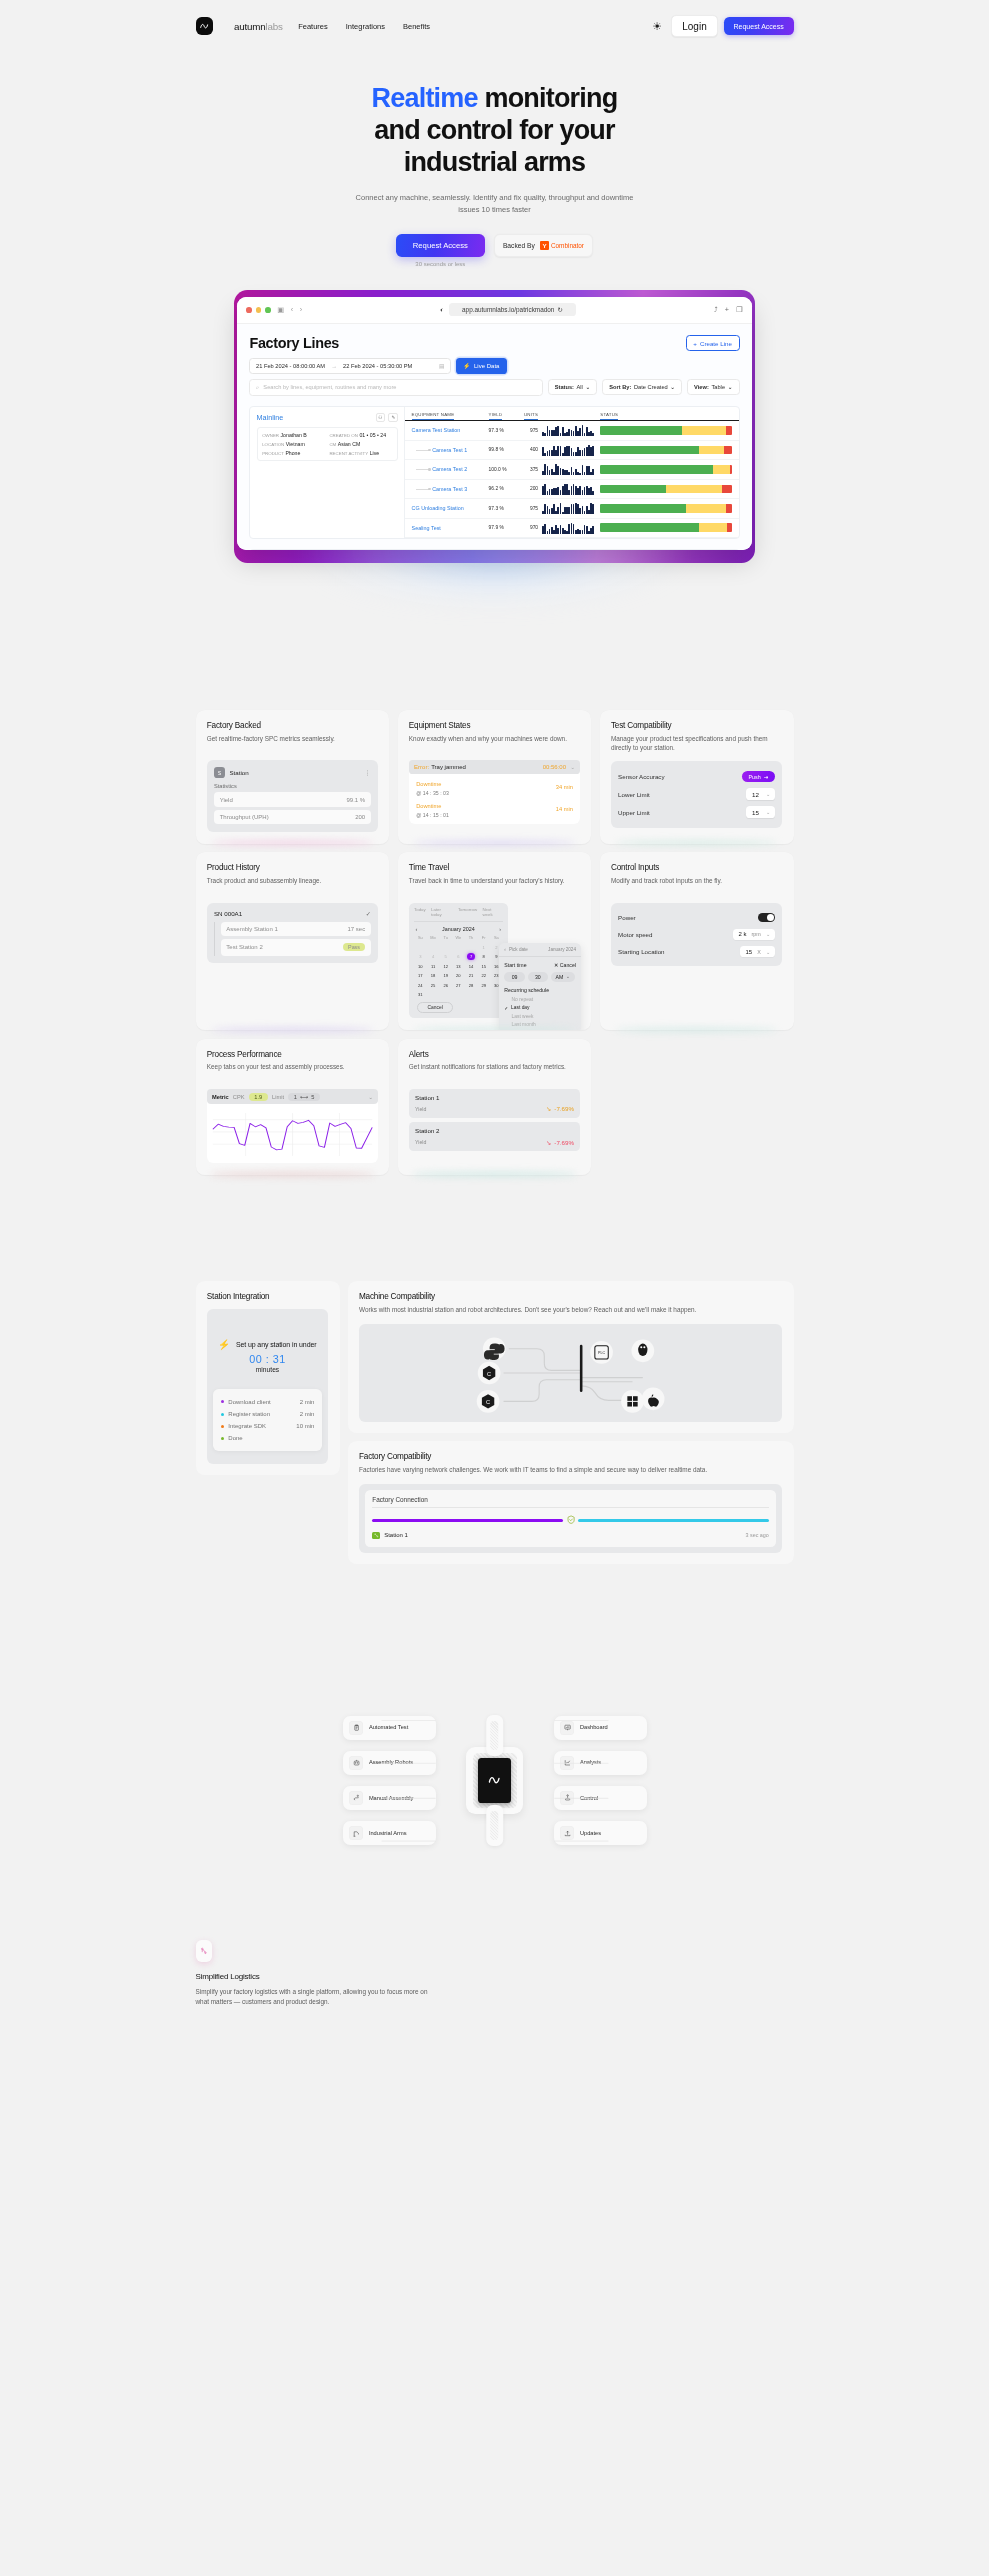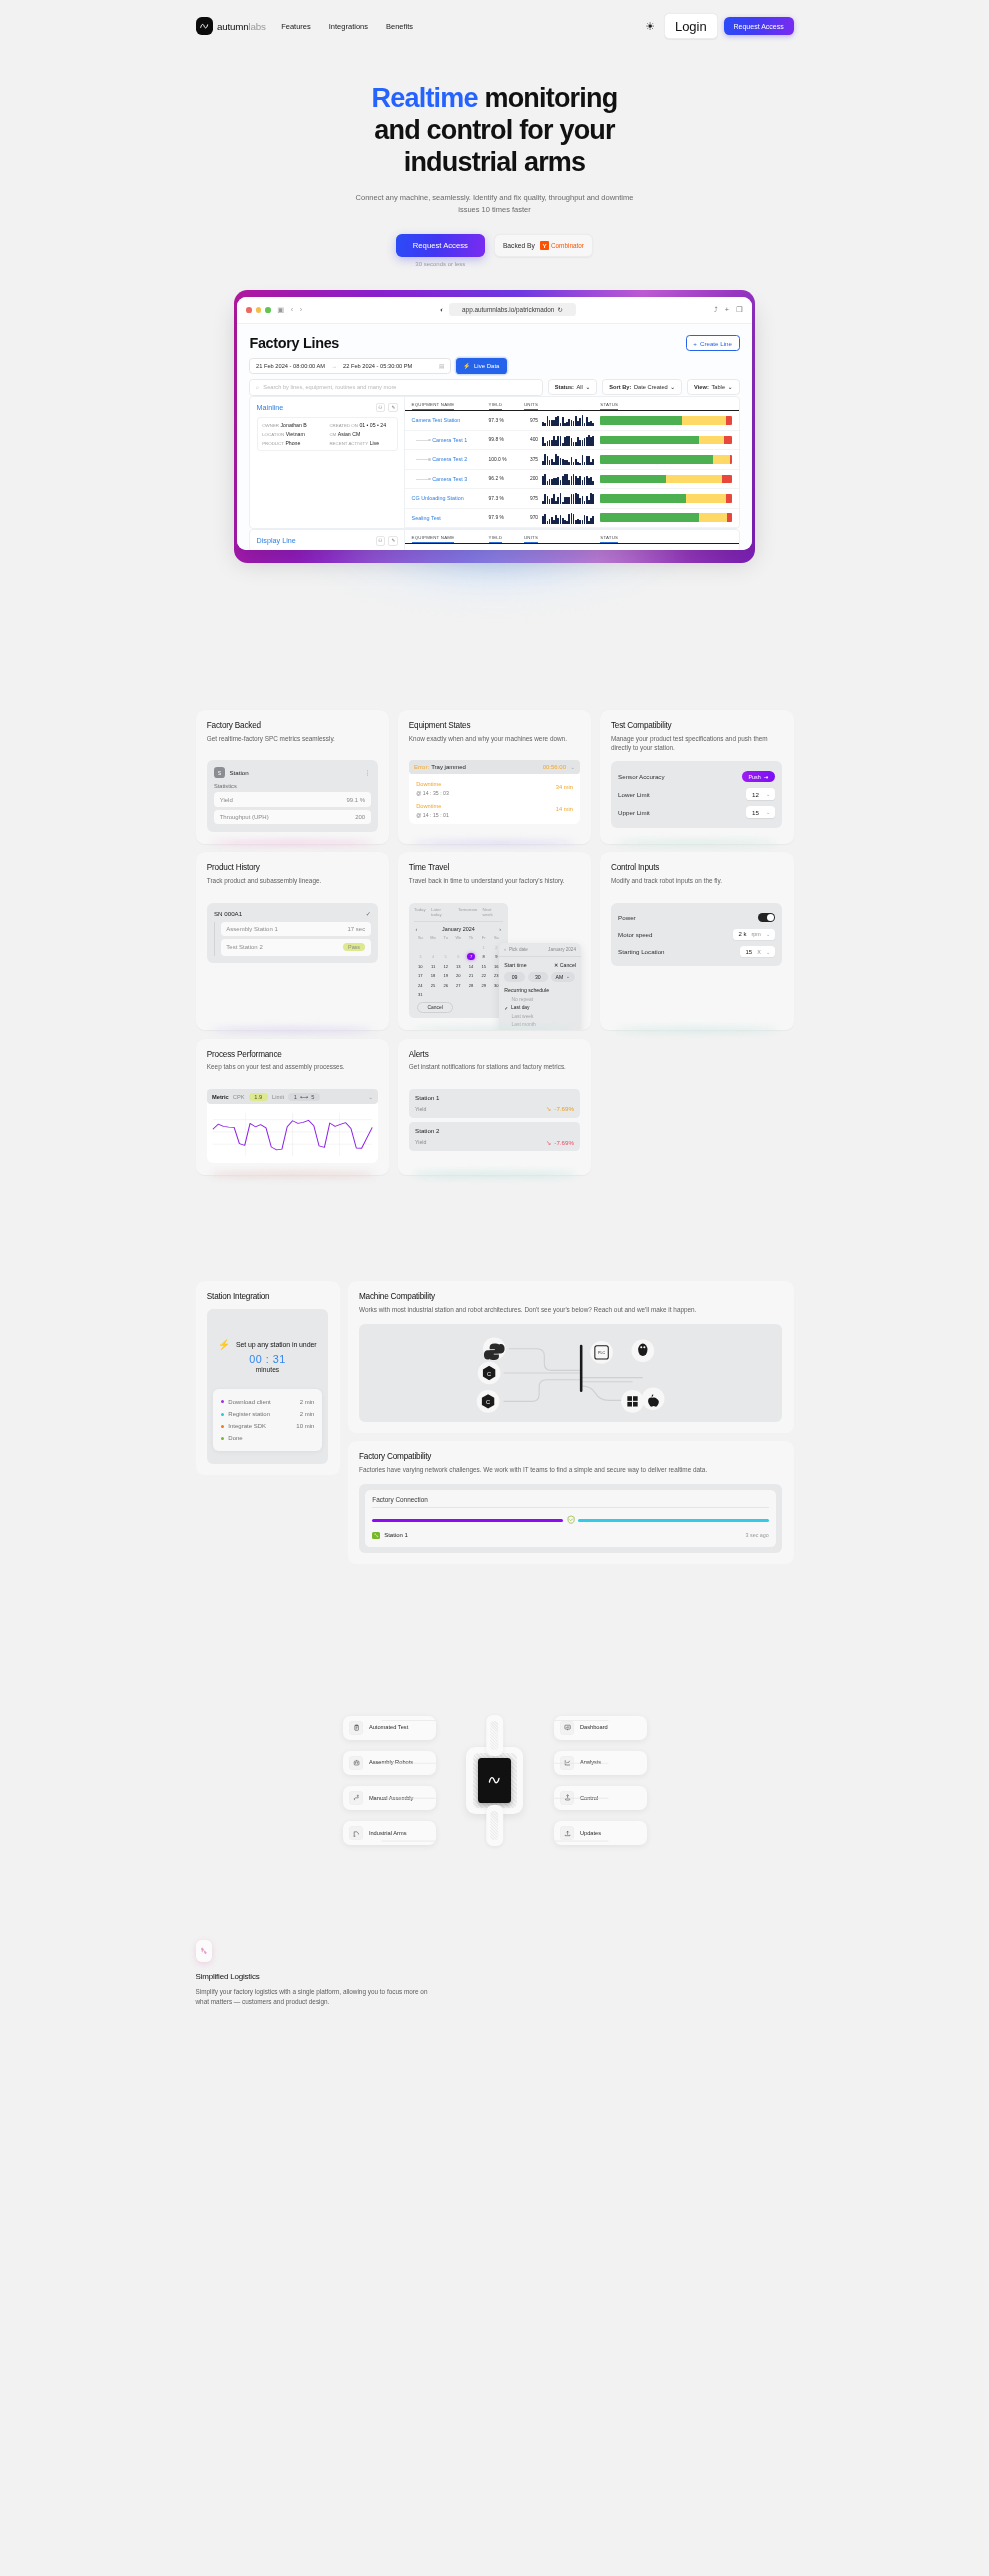--- a/index.html
+++ b/index.html
@@ -7,31 +7,31 @@
   body{
     font-family:"Liberation Sans",sans-serif;
     background:#f2f2f2;color:#111;
     -webkit-font-smoothing:antialiased;
   }
   .page{width:989px;min-height:3082px;position:relative;overflow:hidden;background:#f2f2f2;}
 
   
   .nav{height:52px;display:flex;align-items:center;padding:0 0;}
   .nav-inner{width:598px;margin:0 auto;display:flex;align-items:center;}
-  .brand{display:flex;align-items:center;gap:4px;}
+  .brand{display:flex;align-items:center;gap:21px;}
   .brand-mark{width:17.5px;height:18.5px;border-radius:5.7px;background:#0c0c0c;display:flex;align-items:center;justify-content:center;}
   .brand-mark svg{width:10.3px;height:10.3px;}
   .brand-text{font-size:9.8px;letter-spacing:-0.2px;}
   .brand-text b{font-weight:400;color:#111;}
   .brand-text span{color:#9a9a9a;}
   .nav-links{display:flex;gap:18px;margin-left:15.5px;}
   .nav-links a{font-size:7.5px;color:#1a1a1a;text-decoration:none;}
   .nav-right{margin-left:auto;display:flex;align-items:center;gap:6.2px;}
   .theme-btn{width:15.5px;height:15.5px;border-radius:4.6px;display:flex;align-items:center;justify-content:center;background:transparent;border:none;cursor:pointer;}
-  .login-btn{background:#fff;border:0.5px solid #ececec;border-radius:5.2px;padding:4.6px 9.8px;font-size:13px;color:#111;box-shadow:0 0.5px 1px rgba(0,0,0,.05);cursor:pointer;}
+  .login-btn{background:#fff;border:0.5px solid #ececec;border-radius:5.2px;padding:4.6px 9.8px;font-size:10px;color:#111;box-shadow:0 0.5px 1px rgba(0,0,0,.05);cursor:pointer;}
   .req-btn{border:none;border-radius:5.2px;padding:5.2px 9.8px;font-size:7px;color:#fff;cursor:pointer;
     background:linear-gradient(100deg,#2b4cf7 0%,#3f3df3 40%,#7a2bf0 100%);
     box-shadow:0 1.5px 5.2px rgba(80,60,240,.35);}
 
   
   .hero{padding-top:31px;text-align:center;}
   .hero h1{font-size:27px;line-height:1.18;letter-spacing:-0.8px;font-weight:700;color:#111;}
   .hero h1 .hl{color:#2563ff;}
   .hero p{margin:13.4px auto 0;width:289px;font-size:7.5px;line-height:1.65;color:#6a6a6a;}
   .hero-cta{margin-top:17.5px;display:flex;justify-content:center;align-items:flex-start;gap:8.8px;}
@@ -69,21 +69,21 @@
   .app-title{font-size:14.4px;font-weight:600;letter-spacing:-0.3px;color:#111;}
   .create-line{margin-left:auto;border:0.5px solid #2563eb;color:#2563eb;background:#fff;border-radius:3.6px;padding:3.6px 6.7px;font-size:6.2px;cursor:pointer;display:flex;gap:3.1px;align-items:center;}
   .app-filters{display:flex;align-items:center;gap:4.6px;margin-top:7.2px;}
   .daterange{border:0.5px solid #e4e4e4;border-radius:3.6px;background:#fff;padding:3.6px 5.7px;font-size:5.7px;color:#2b2b2b;display:flex;align-items:center;gap:6.2px;}
   .daterange .arw{color:#b4b4b4;}
   .live{background:#2563eb;color:#fff;border:none;border-radius:3.6px;padding:4.1px 7.7px;font-size:6px;display:flex;align-items:center;gap:3.1px;cursor:pointer;box-shadow:0 0 0 1.5px rgba(37,99,235,.18);}
   .app-row2{display:flex;align-items:center;gap:4.6px;margin-top:5.2px;}
   .searchbox{flex:1;border:0.5px solid #e9e9e9;border-radius:3.6px;background:#fff;padding:4.1px 5.7px;font-size:5.7px;color:#b8b8b8;display:flex;gap:4.1px;align-items:center;}
   .selbox{border:0.5px solid #e9e9e9;border-radius:3.6px;background:#fff;padding:4.1px 6.2px;font-size:5.7px;color:#2b2b2b;display:flex;gap:2.6px;align-items:center;}
   .selbox b{font-weight:700;}
-  .linecard{margin-top:0;border:0.5px solid #eceff3;border-radius:4.1px;display:flex;background:#fff;overflow:hidden;}
+  .linecard{margin-top:10px;border:0.5px solid #eceff3;border-radius:4.1px;display:flex;background:#fff;overflow:hidden;}
   .line-left{width:155px;border-right:0.5px solid #eef1f4;padding:5.7px 6.2px;}
   .line-name{color:#2f7fe0;font-size:7.2px;}
   .line-head{display:flex;align-items:center;}
   .line-icos{margin-left:auto;display:flex;gap:3.1px;}
   .ico-btn{width:9.8px;height:9.8px;border:0.5px solid #e6e6e6;border-radius:2.1px;display:flex;align-items:center;justify-content:center;font-size:4.6px;color:#666;background:#fff;}
   .meta{margin-top:4.6px;border:0.5px solid #eef0f2;border-radius:3.1px;padding:4.1px 4.6px;display:grid;grid-template-columns:1fr 1fr;gap:3.1px 4.1px;}
   .meta div{font-size:4.4px;color:#9d9d9d;}
   .meta div b{color:#242424;font-size:5.2px;font-weight:400;margin-left:1.5px;}
   .line-right{flex:1;}
   .tbl-head{display:flex;padding:5.2px 6.2px 3.1px;font-size:4.4px;color:#4b4b4b;letter-spacing:0.2px;border-bottom:0.8px solid #1b1b1b;}

